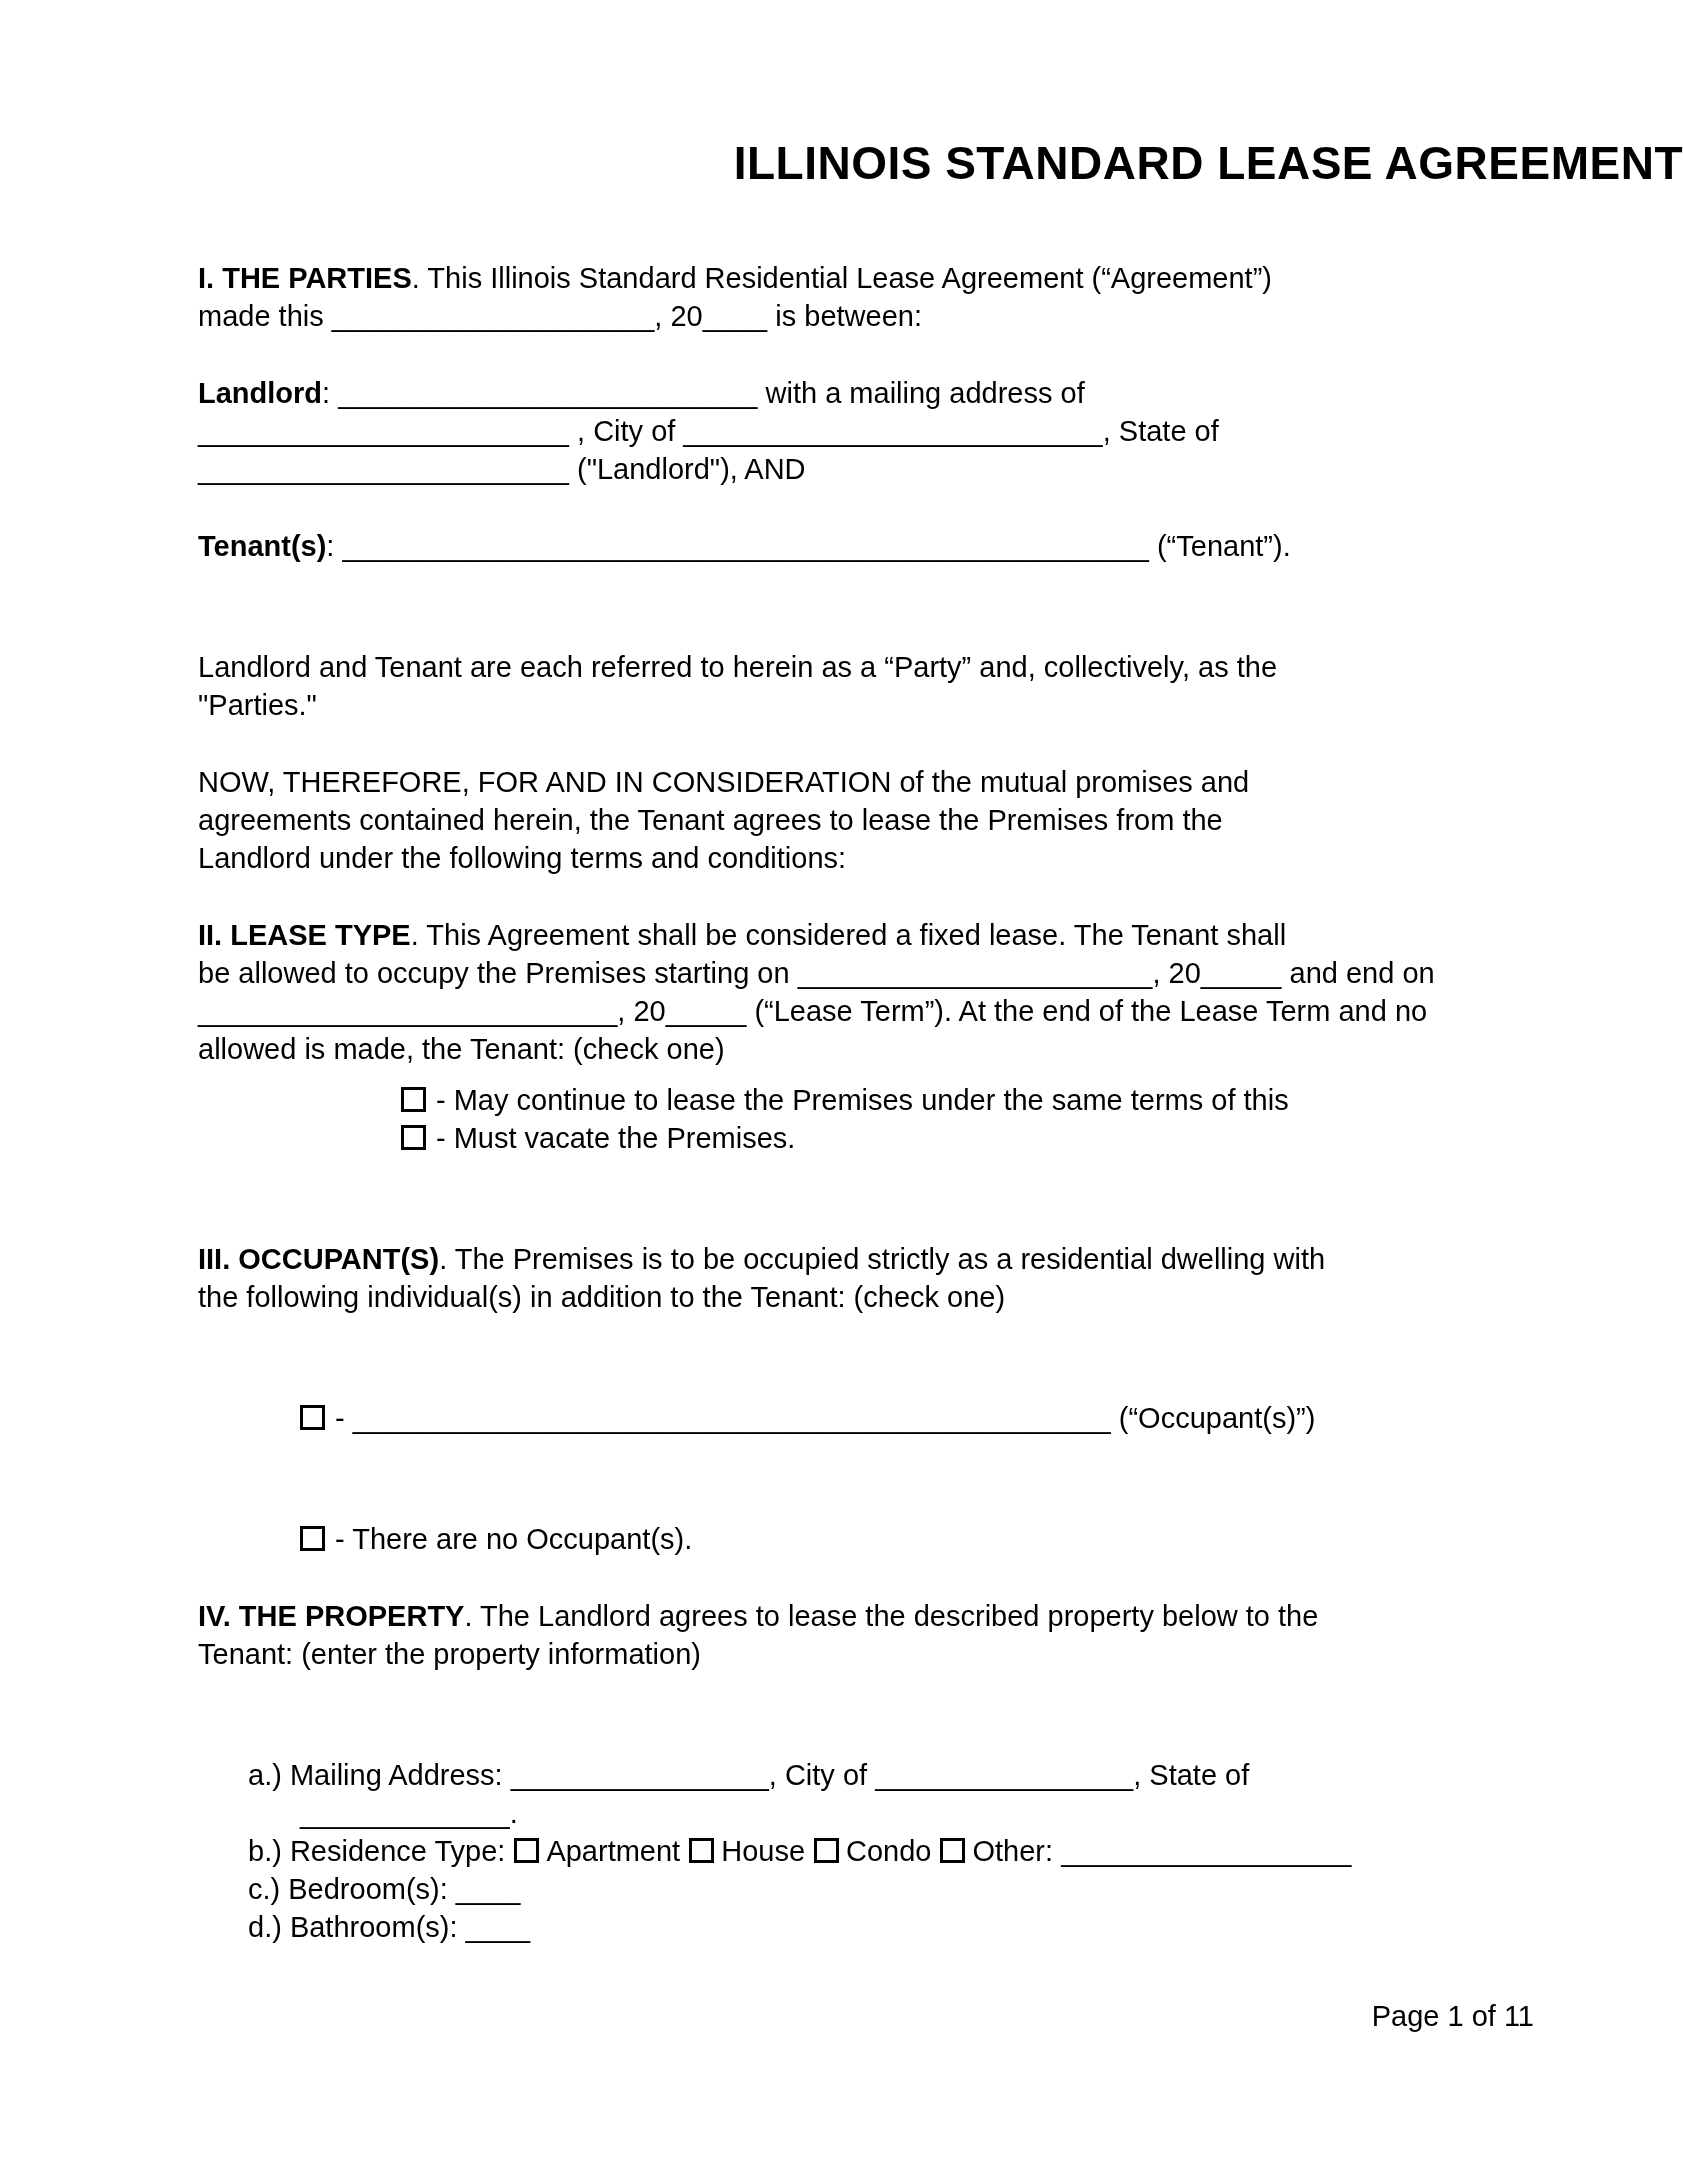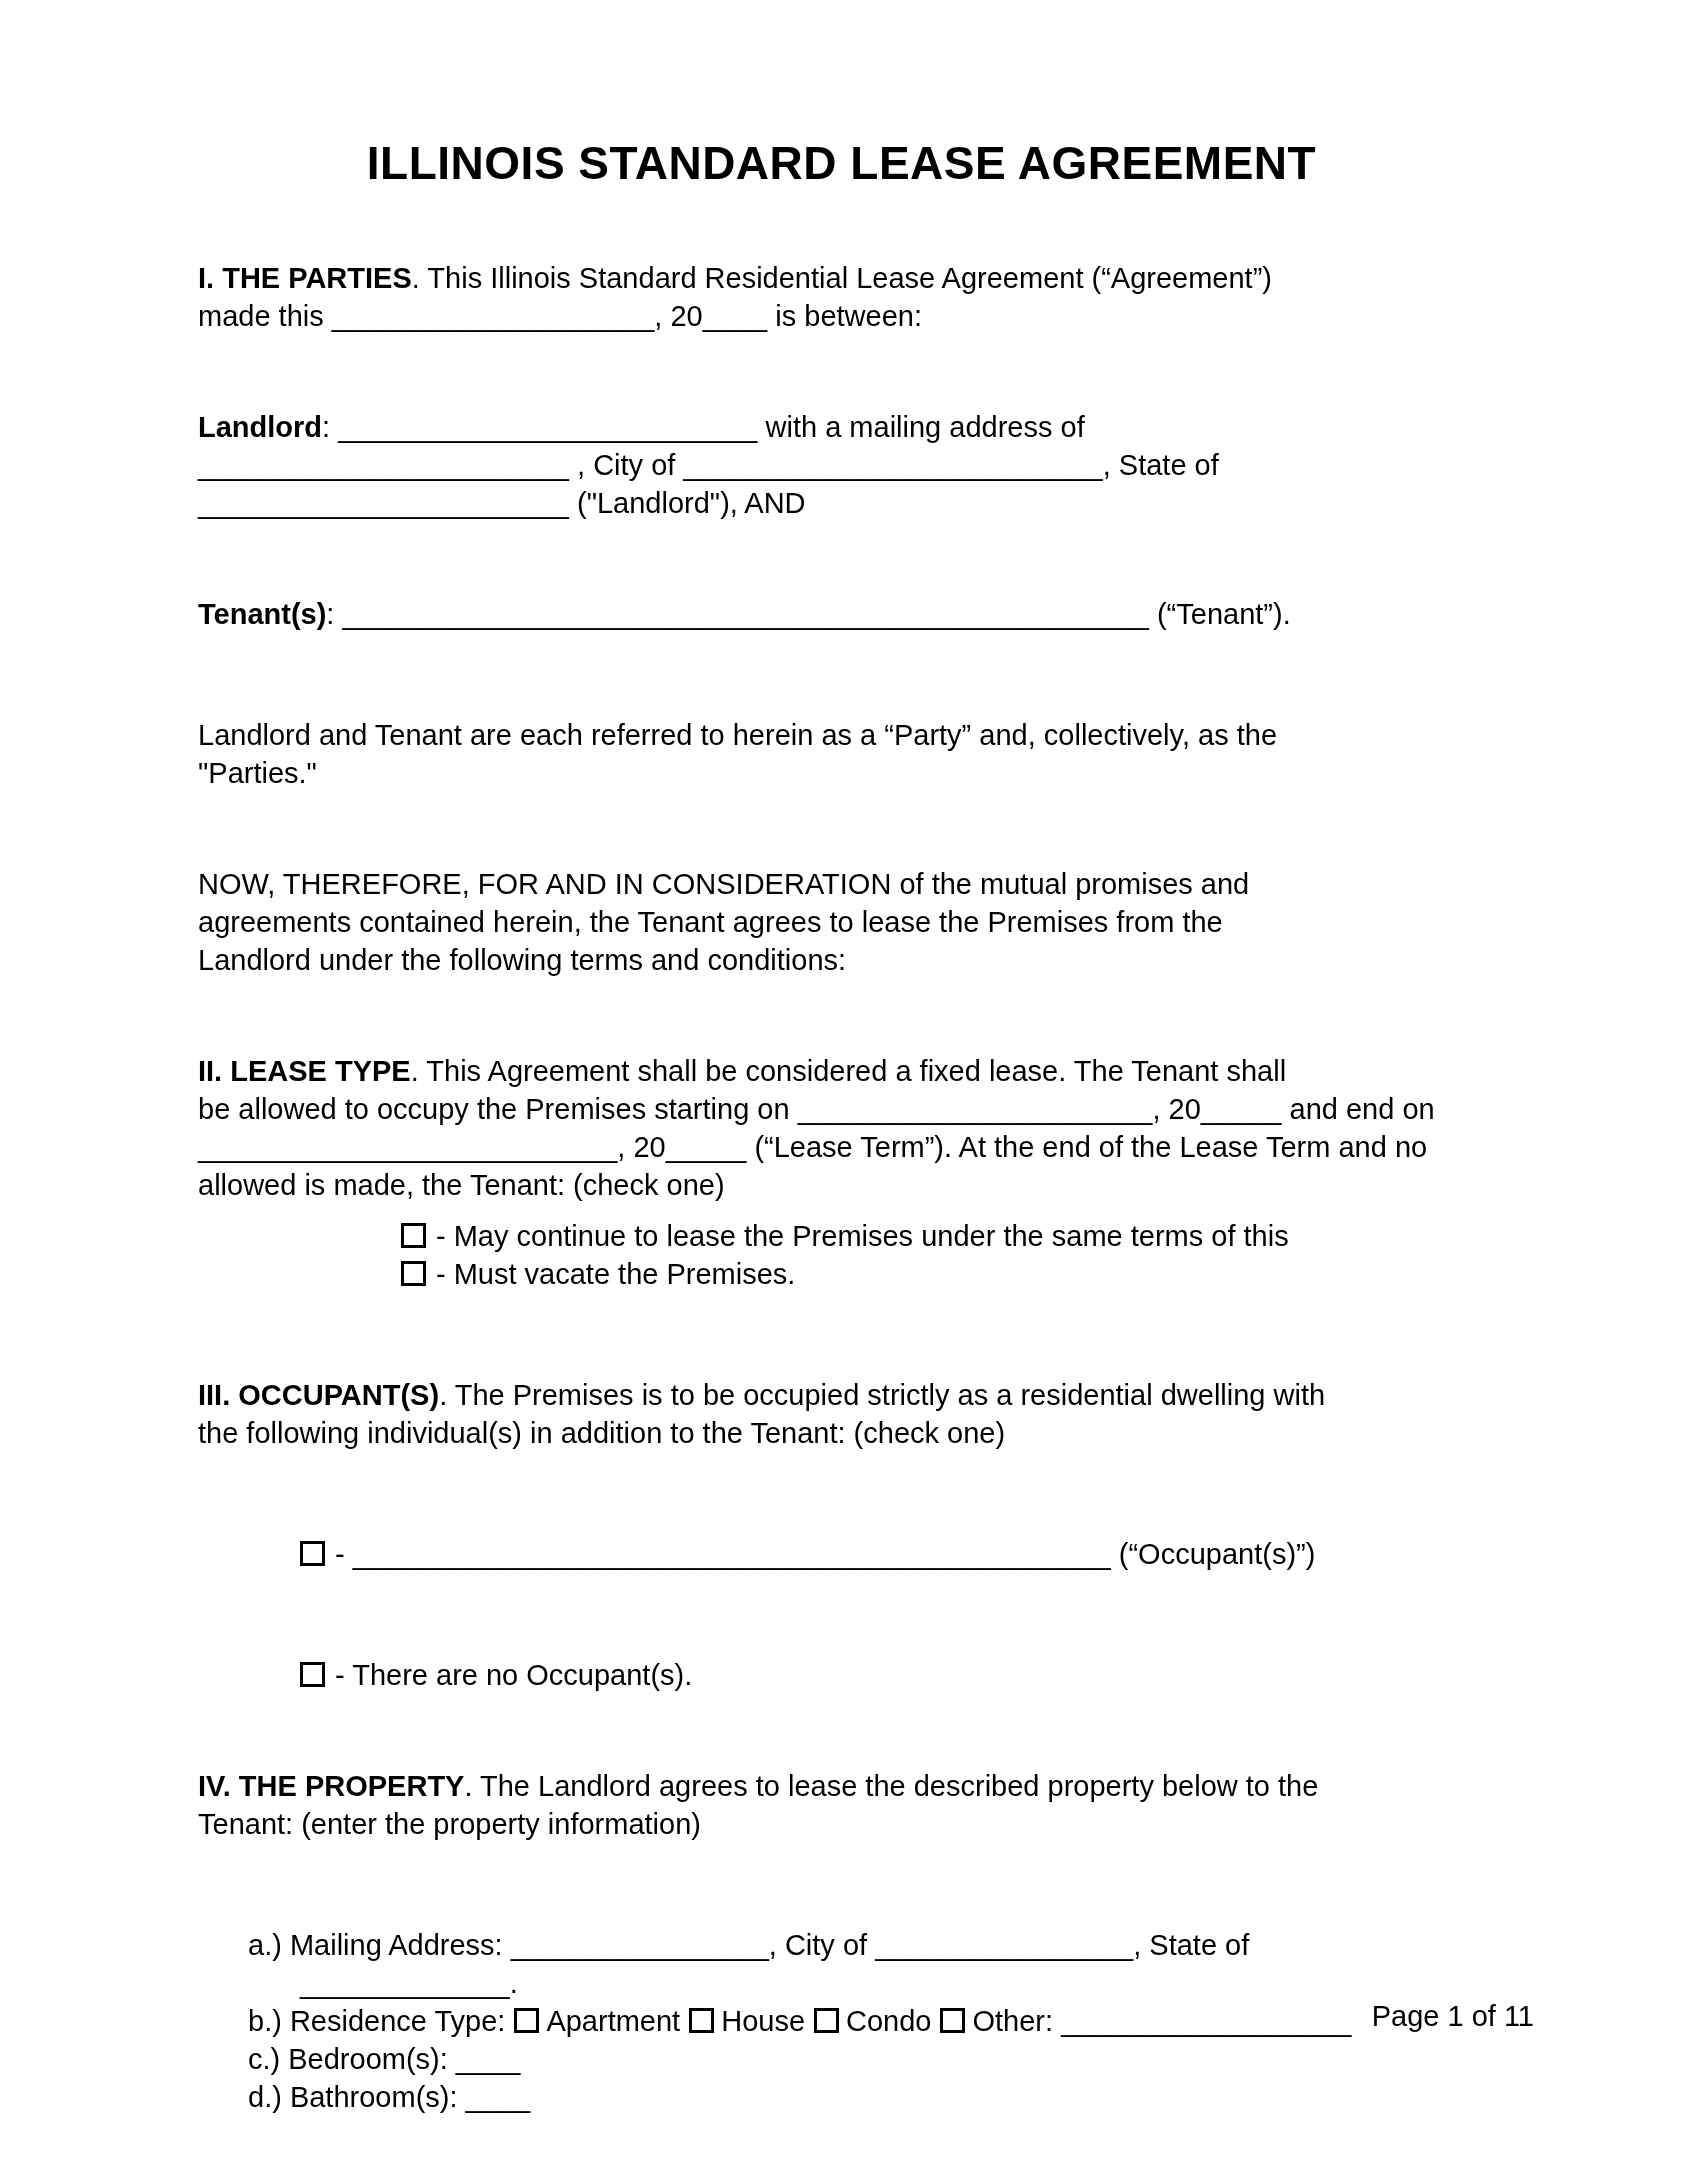--- a/index.html
+++ b/index.html
@@ -7,33 +7,33 @@
     position: relative;
     width: 1683px;
     height: 2178px;
     background: #ffffff;
     color: #000000;
     font-family: "Liberation Sans", sans-serif;
     overflow: hidden;
   }
   .doc-title {
     padding-top: 137px;
-    text-align: center;
+    text-align: right;
     font-size: 46px;
     line-height: 53px;
     font-weight: bold;
     letter-spacing: 0.5px;
     white-space: nowrap;
   }
   .content {
     padding: 57px 178px 0 198px;
     font-size: 29px;
     line-height: 38px;
   }
-  .para { margin-top: 73px; }
+  .para { margin-top: 39px; }
   .para:first-child { margin-top: 12px; }
   .mt-lg { margin-top: 83px; }
   .cbx-group { margin-top: 13px; }
   .line { white-space: nowrap; }
   b { font-weight: bold; }
   .ind-half { margin-left: 102px; }   
   .ind-one  { margin-left: 203px; }   
   .ind-letter { margin-left: 50px; }  
   .ind-letter-cont { margin-left: 102px; }
   .cbx {

